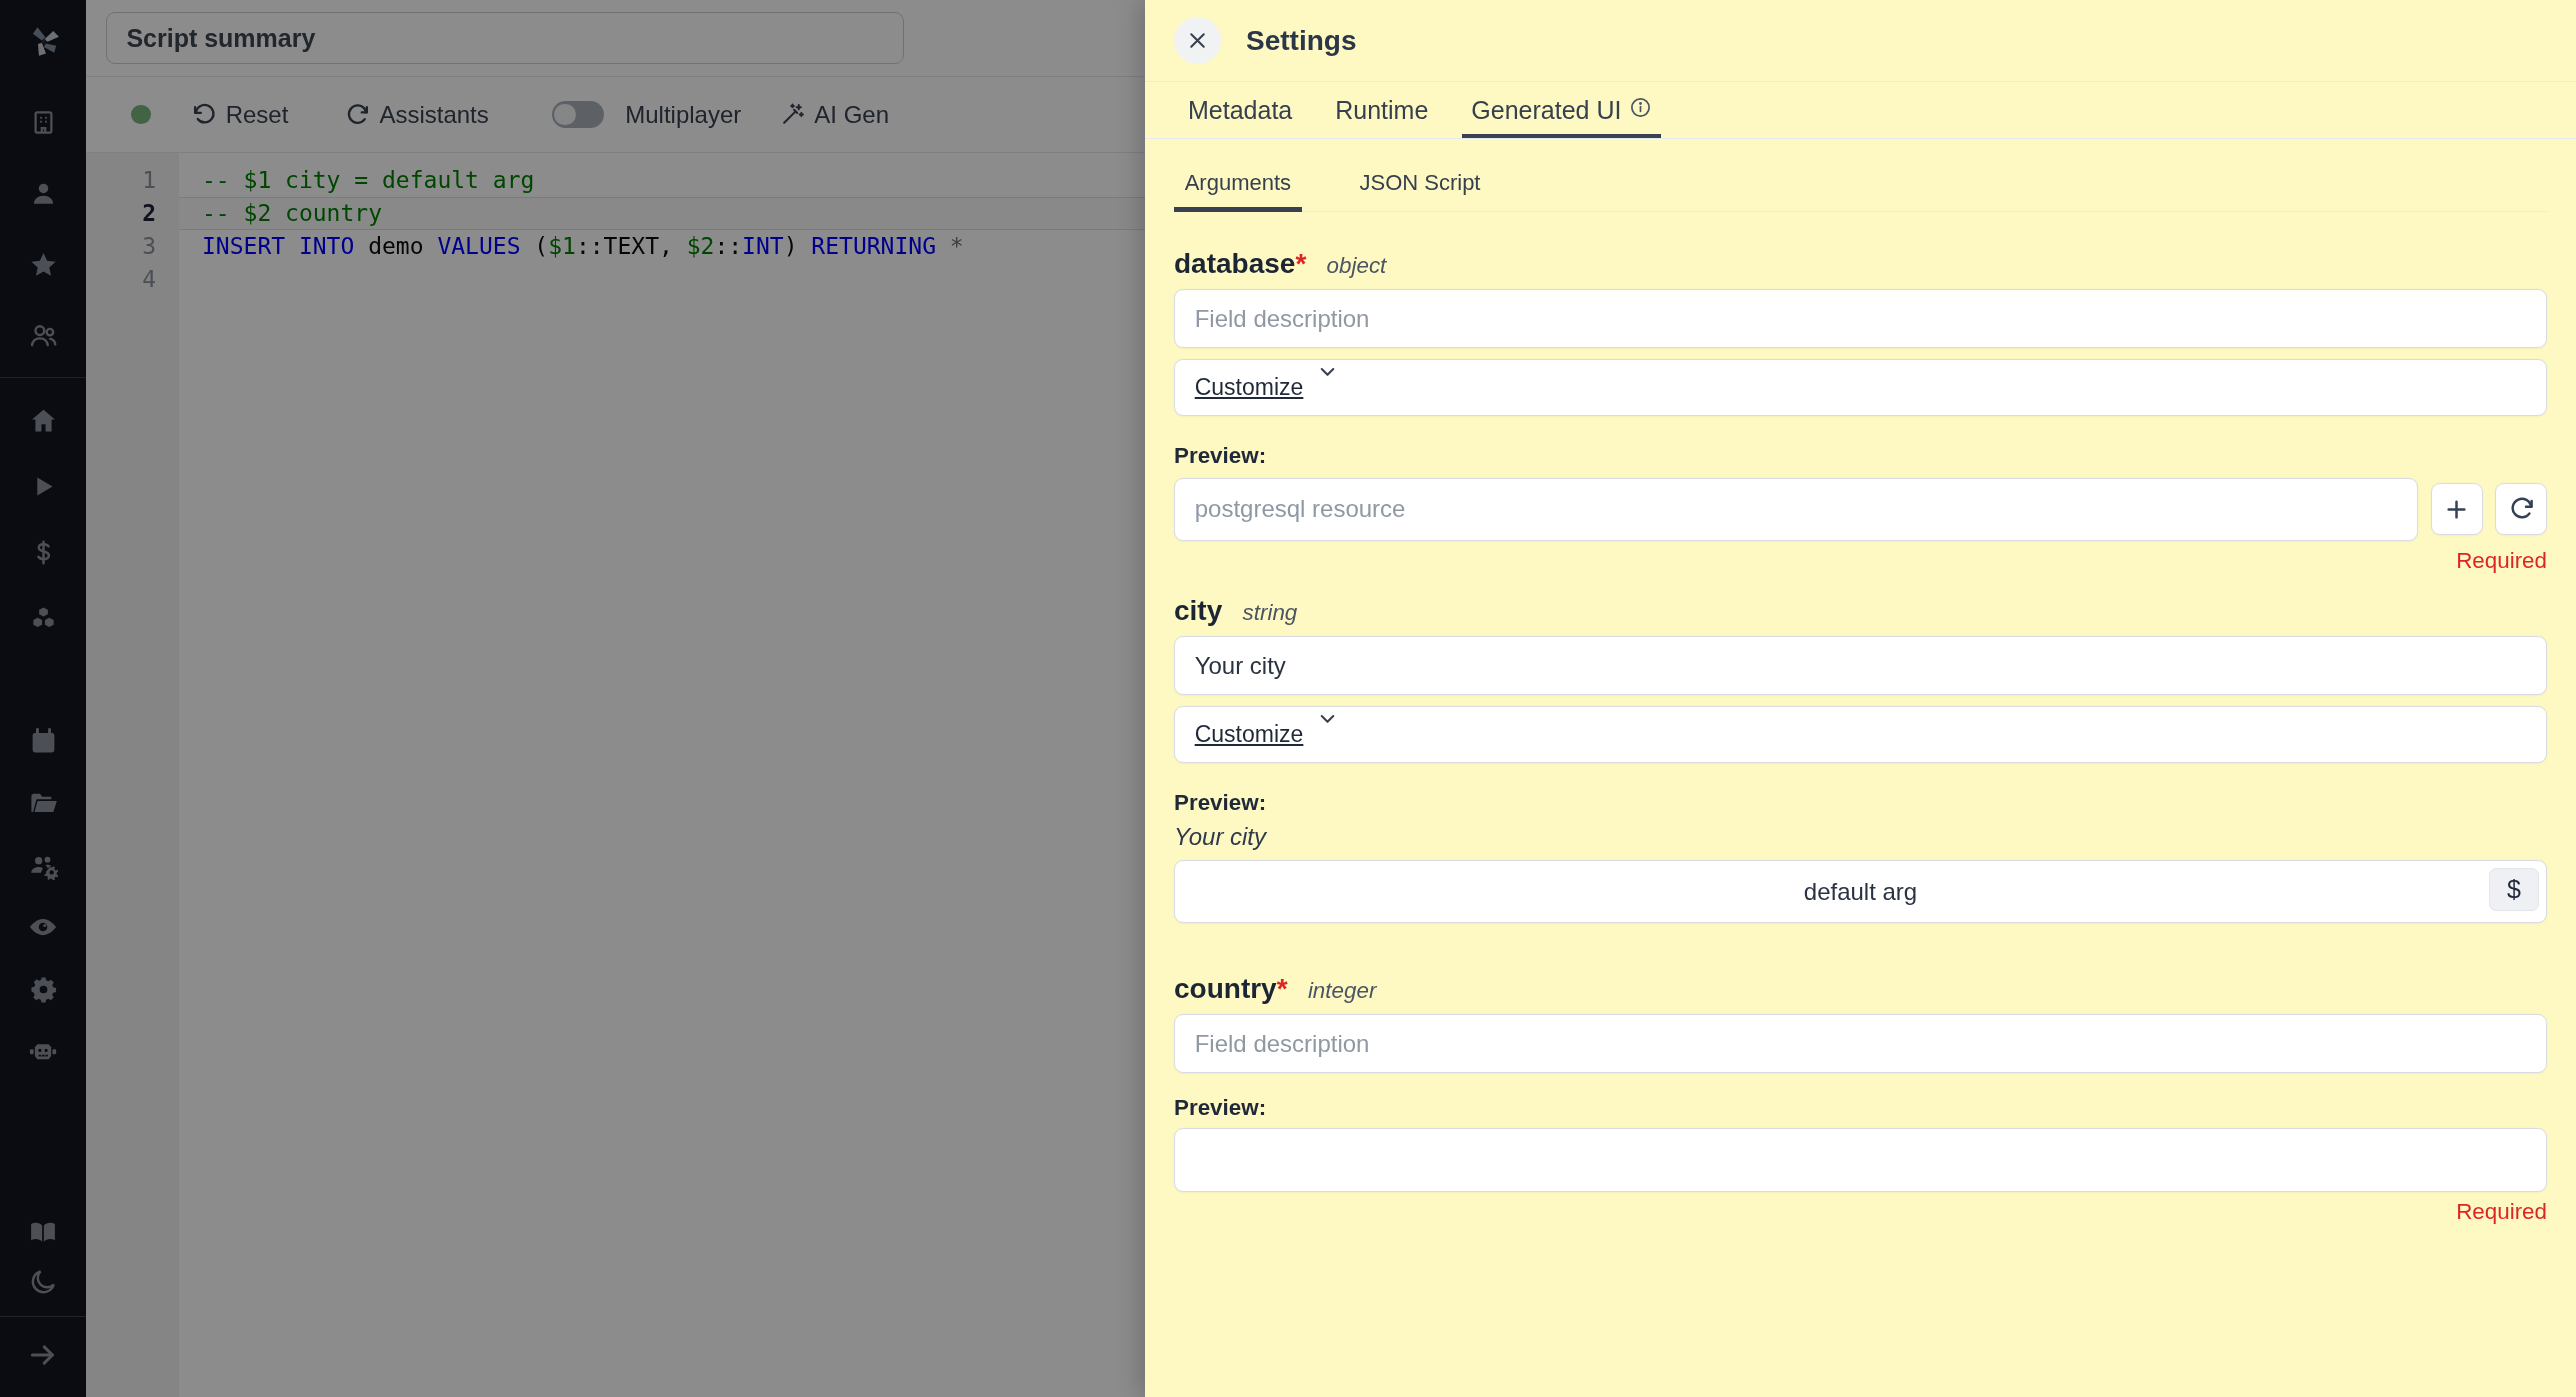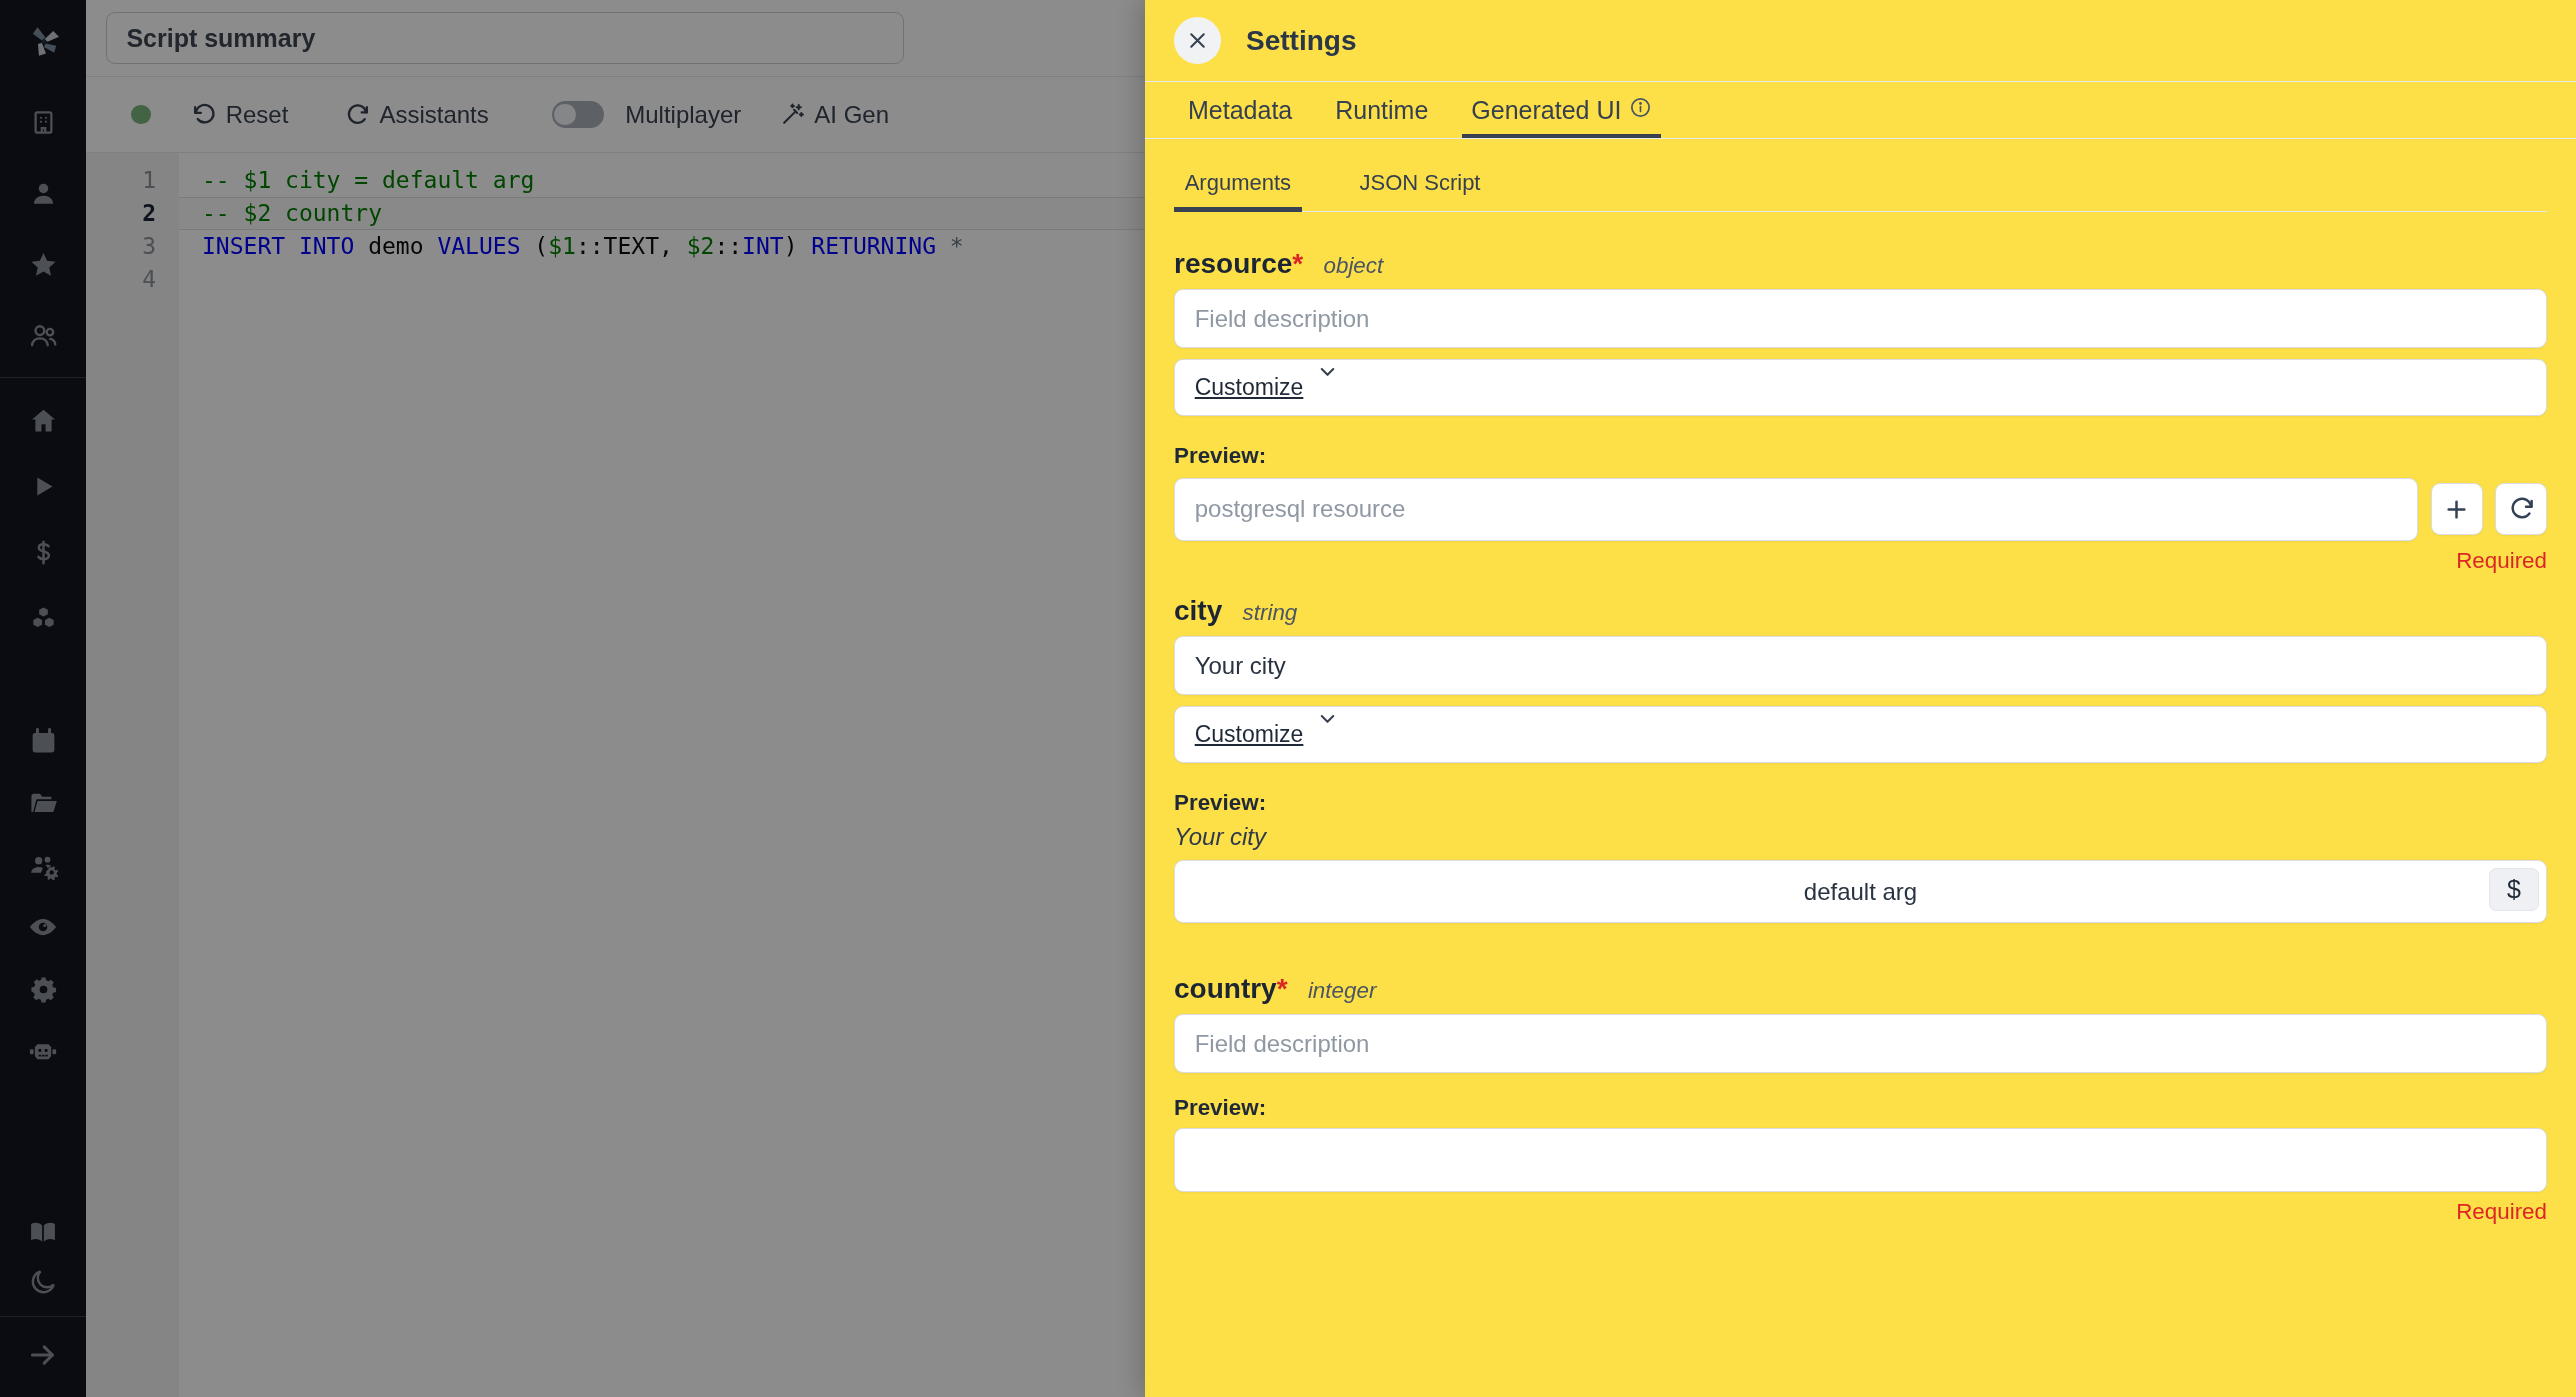--- a/index.html
+++ b/index.html
@@ -39,21 +39,21 @@
   .tok-comment { color: #008000; }
   .tok-kw { color: #0000ff; }
   .tok-var { color: #008000; }
   .tok-plain { color: #0b0b0b; }
   .tok-op { color: #6a737d; }
 
   
   .dim { position: absolute; left: 0; top: 0; width: 1145px; height: 1397px; background: rgba(0,0,0,0.45); z-index: 10; }
 
   
-  .drawer { position: absolute; left: 1145px; top: 0; width: 1431px; height: 1397px; background: #fde047; z-index: 20;
+  .drawer { position: absolute; left: 1145px; top: 0; width: 1431px; height: 1397px; background: #fef9c3; z-index: 20;
     box-shadow: -7.2px 0 21.5px rgba(0,0,0,0.18); display: flex; flex-direction: column; }
   .drawer-header { height: 82px; display: flex; align-items: center; padding: 0 29px; border-bottom: 0.9px solid #e8e9ee; flex-shrink: 0; }
   .close-btn { width: 47px; height: 47px; border-radius: 50%; background: #f1f2f4; border: none; display: flex;
     align-items: center; justify-content: center; color: #374151; cursor: pointer; }
   .drawer-title { margin-left: 25px; font-size: 28px; font-weight: 700; color: #2b3648; }
 
   .tabs { display: flex; align-items: stretch; height: 57px; border-bottom: 0.9px solid #e8e9ee; padding: 0 21.5px; flex-shrink: 0; }
   .tab { display: flex; align-items: center; gap: 7.2px; padding: 0 9px; margin: 0 12.5px; font-size: 25px; color: #36404f;
     border: none; background: none; cursor: pointer; position: relative; }
   .tab.active::after { content: ""; position: absolute; left: 0; right: 0; bottom: 0; height: 4.5px; background: #374151; }
@@ -343,21 +343,21 @@
         <button class="subtab active">
           <span>Arguments</span>
         </button>
         <button class="subtab">
           <span>JSON Script</span>
         </button>
       </div>
 
       <section class="mt40">
         <div class="field-name">
-          <span>resource</span><span class="req-star">*</span>
+          <span>database</span><span class="req-star">*</span>
           <span class="field-type">object</span>
         </div>
         <input class="ibox mt10" type="text" placeholder="Field description" style="">
         <div class="customize-box mt12">
           <button class="customize-link">Customize</button>
           <span class="chev">
             <svg viewBox="0 0 24 24" width="23" height="23" fill="none" stroke="currentColor" stroke-width="2.2" stroke-linecap="round" stroke-linejoin="round">
                 <path d="M6 9.5l6 6 6-6"></path>
               </svg>
           </span>

